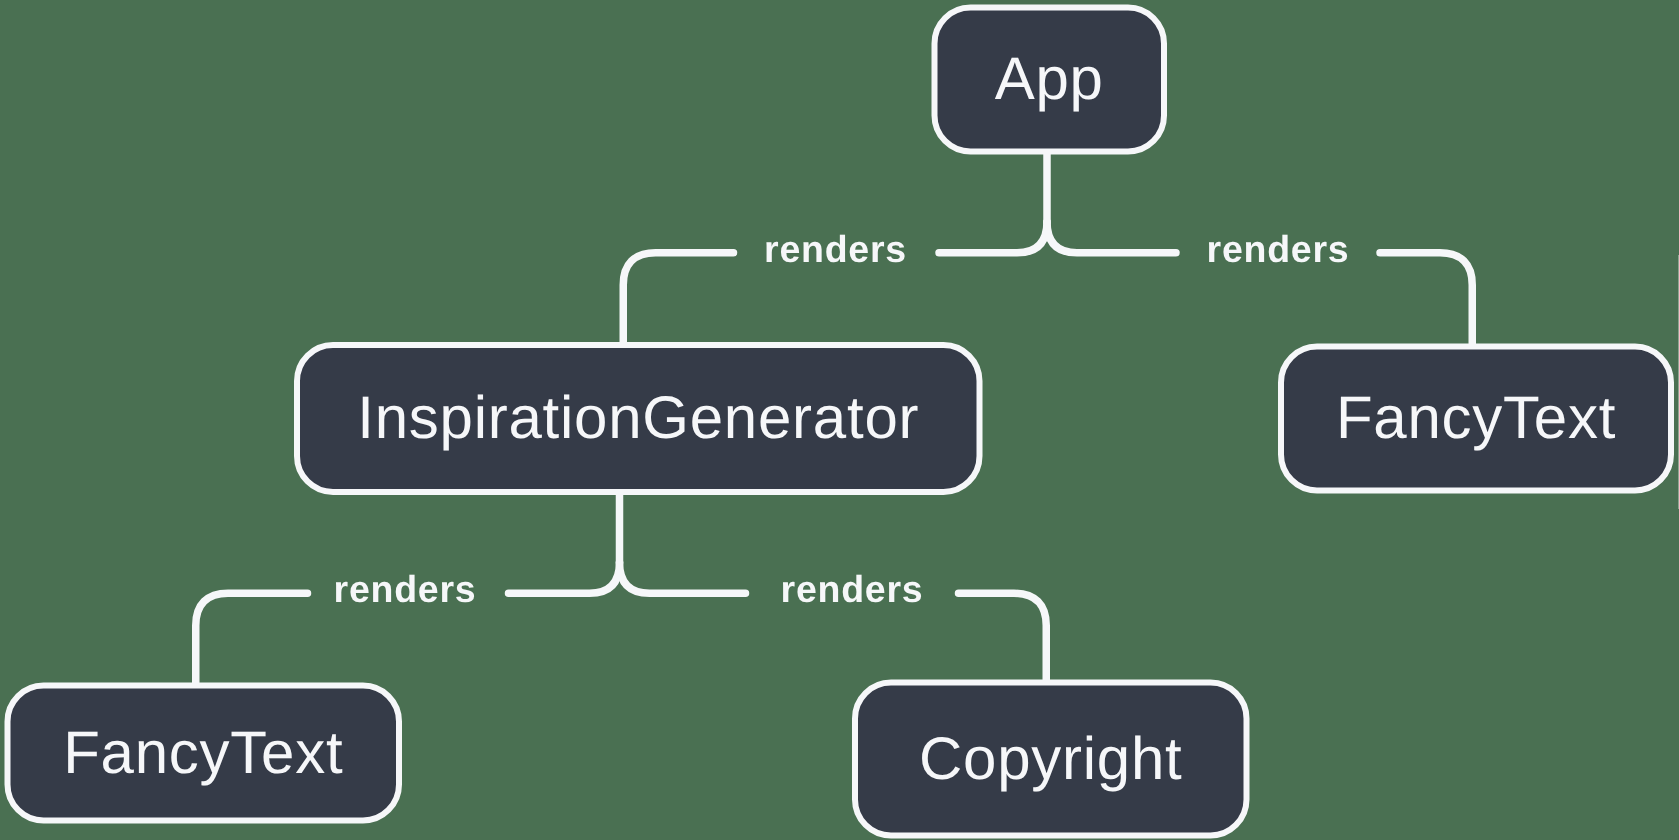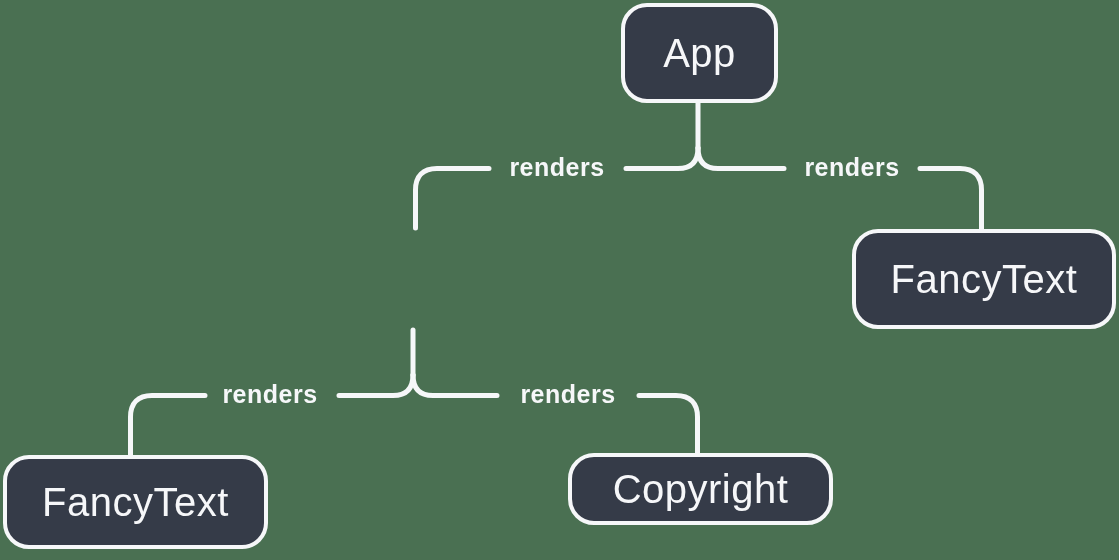--- a/index.html
+++ b/index.html
@@ -42,21 +42,21 @@
     color: #f6f7f9;
     font-size: 40px;
     font-weight: 400;
     letter-spacing: 0.5px;
     white-space: nowrap;
   }
   .node-app               { left: 621px; top: 3px;   width: 157px; height: 100px; }
   .node-inspiration       { left: 196px; top: 228px; width: 459px; height: 102px; }
   .node-fancy-text-right  { left: 852px; top: 229px; width: 264px; height: 100px; }
   .node-fancy-text-left   { left: 3px;   top: 455px; width: 265px; height: 94px;  }
-  .node-copyright         { left: 568px; top: 453px; width: 265px; height: 72px;  }
+  .node-copyright         { left: 568px; top: 453px; width: 265px; height: 106px;  }
   .edge-label {
     position: absolute;
     transform: translate(-50%, -50%);
     color: #f6f7f9;
     font-size: 25px;
     font-weight: 700;
     letter-spacing: 0.5px;
     white-space: nowrap;
   }
   .edge-label-1 { left: 557px; top: 167px; }
@@ -81,20 +81,23 @@
     <path d="M 413 375 C 413 388 407 395.5 393 395.5 H 339"></path>
     <path d="M 205 395.5 H 152 C 138 395.5 130.5 403 130.5 417 V 455"></path>
     <path d="M 413 375 C 413 388 419 395.5 433 395.5 H 497"></path>
     <path d="M 639 395.5 H 676 C 690 395.5 697.5 403 697.5 417 V 453"></path>
   </svg>
 
   <div class="node node-app">
     <span>App</span>
   </div>
 
+  <div class="node node-inspiration">
+    <span>InspirationGenerator</span>
+  </div>
 
   <div class="node node-fancy-text-right">
     <span>FancyText</span>
   </div>
 
   <div class="node node-fancy-text-left">
     <span>FancyText</span>
   </div>
 
   <div class="node node-copyright">

